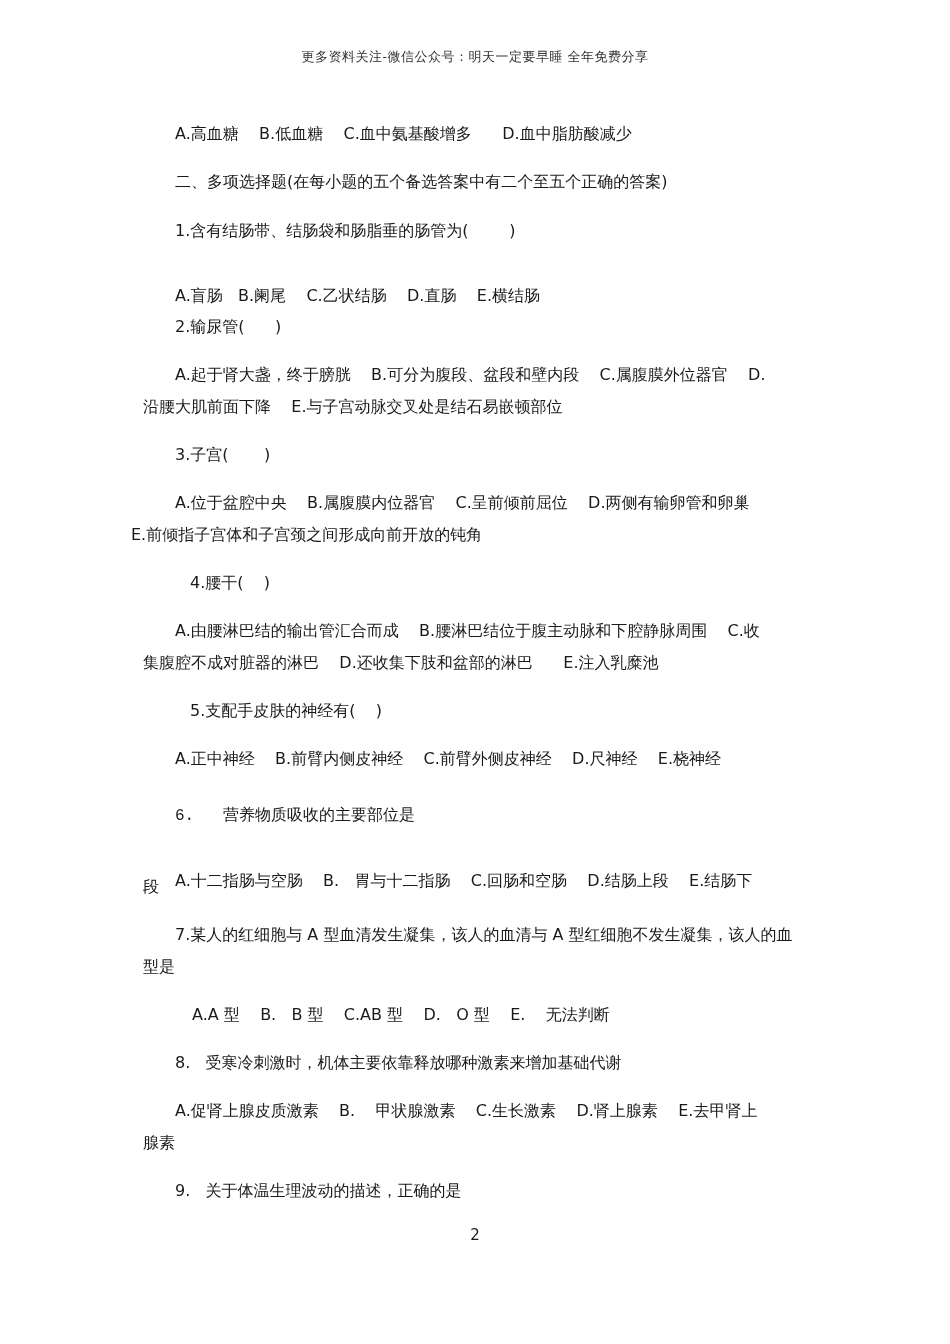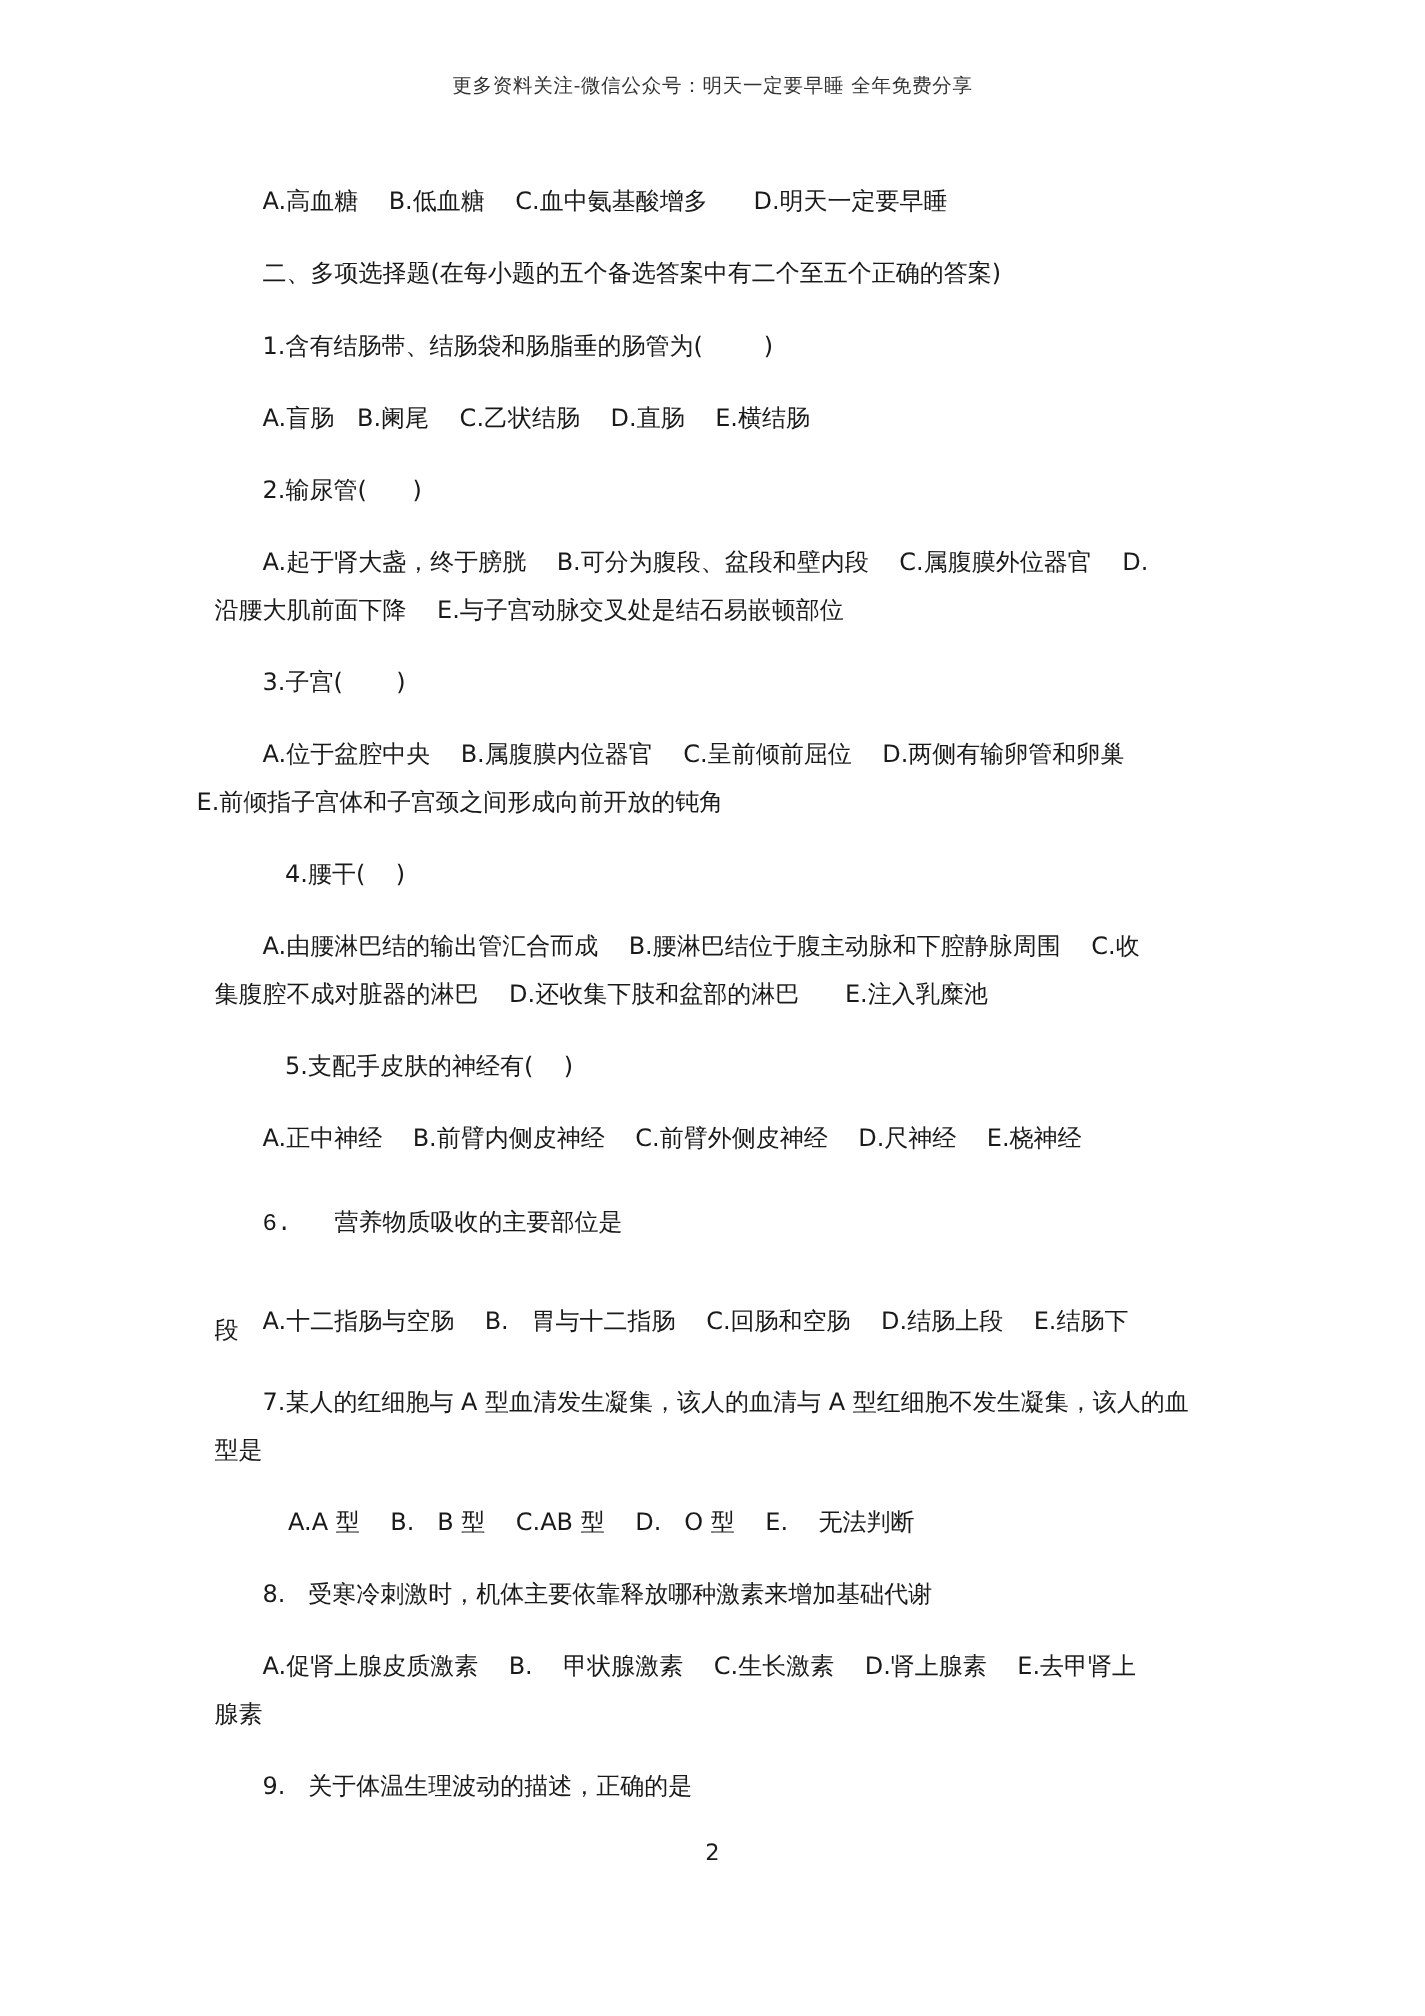--- a/index.html
+++ b/index.html
@@ -9,24 +9,24 @@
               font-family: "DejaVu Serif", "Liberation Serif", serif; font-size: 13px; color: #333; letter-spacing: 0.5px; }
     .line { position: absolute; font-size: 16px; white-space: pre; line-height: 20px; }
     .page-number { position: absolute; top: 1226px; left: 0; width: 950px; text-align: center; font-size: 15px; }
   </style>
 </head>
 <body>
 
 <div class="header">更多资料关注-微信公众号：明天一定要早睡 全年免费分享</div>
 
 <div id="content">
-  <div class="line" style="left: 175px; top: 124px;">A.高血糖    B.低血糖    C.血中氨基酸增多      D.明天一定要早睡</div>
+  <div class="line" style="left: 175px; top: 124px;">A.高血糖    B.低血糖    C.血中氨基酸增多      D.血中脂肪酸减少</div>
   <div class="line" style="left: 175px; top: 172px;">二、多项选择题(在每小题的五个备选答案中有二个至五个正确的答案)</div>
   <div class="line" style="left: 175px; top: 221px;">1.含有结肠带、结肠袋和肠脂垂的肠管为(        )</div>
-  <div class="line" style="left: 175px; top: 269px;">A.盲肠   B.阑尾    C.乙状结肠    D.直肠    E.横结肠</div>
+  <div class="line" style="left: 175px; top: 286px;">A.盲肠   B.阑尾    C.乙状结肠    D.直肠    E.横结肠</div>
   <div class="line" style="left: 175px; top: 317px;">2.输尿管(      )</div>
   <div class="line" style="left: 175px; top: 365px;">A.起于肾大盏，终于膀胱    B.可分为腹段、盆段和壁内段    C.属腹膜外位器官    D.</div>
   <div class="line" style="left: 143px; top: 397px;">沿腰大肌前面下降    E.与子宫动脉交叉处是结石易嵌顿部位</div>
   <div class="line" style="left: 175px; top: 445px;">3.子宫(       )</div>
   <div class="line" style="left: 175px; top: 493px;">A.位于盆腔中央    B.属腹膜内位器官    C.呈前倾前屈位    D.两侧有输卵管和卵巢</div>
   <div class="line" style="left: 131px; top: 525px;">E.前倾指子宫体和子宫颈之间形成向前开放的钝角</div>
   <div class="line" style="left: 190px; top: 573px;">4.腰干(    )</div>
   <div class="line" style="left: 175px; top: 621px;">A.由腰淋巴结的输出管汇合而成    B.腰淋巴结位于腹主动脉和下腔静脉周围    C.收</div>
   <div class="line" style="left: 143px; top: 653px;">集腹腔不成对脏器的淋巴    D.还收集下肢和盆部的淋巴      E.注入乳糜池</div>
   <div class="line" style="left: 190px; top: 701px;">5.支配手皮肤的神经有(    )</div>

